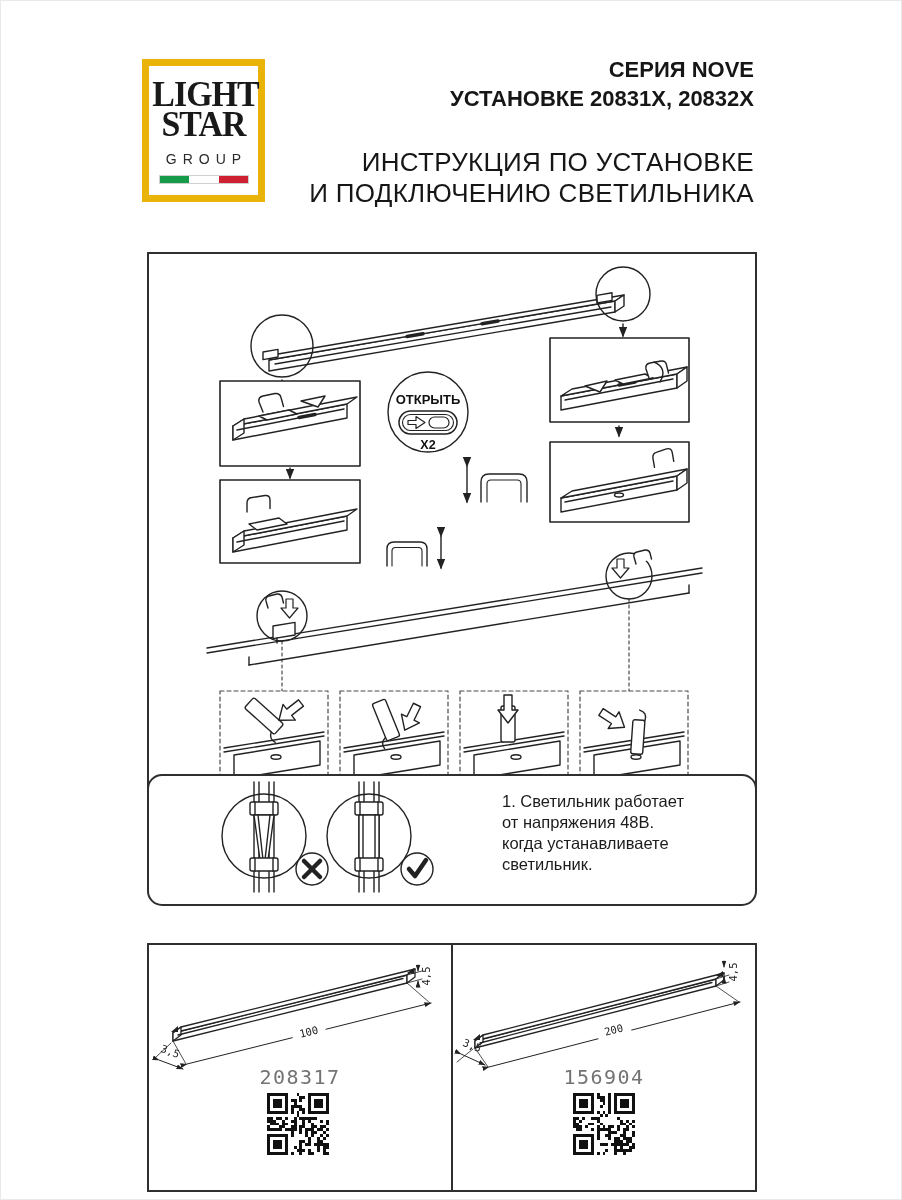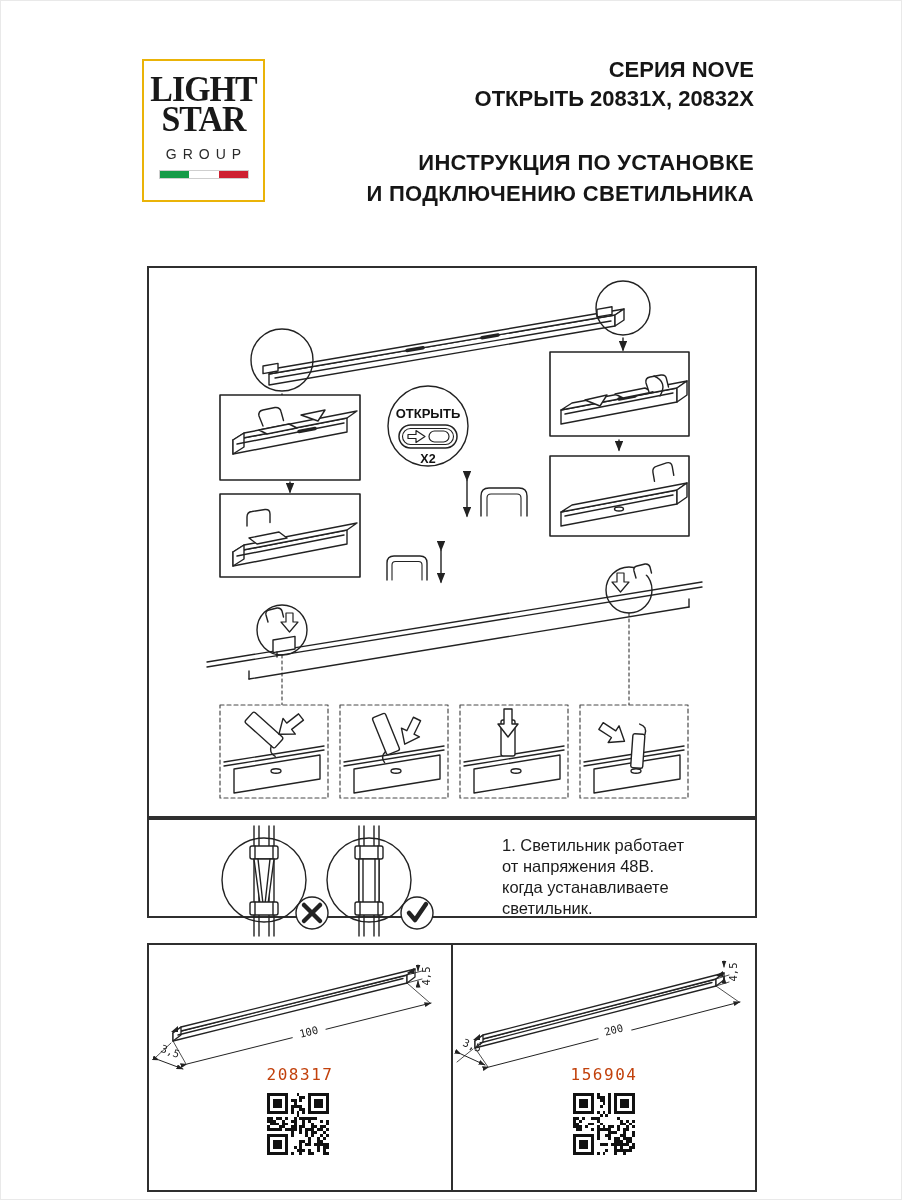--- a/index.html
+++ b/index.html
@@ -1,43 +1,43 @@
 <!DOCTYPE html>
 <html><head>
 <meta charset="utf-8">
 <style>
   html,body{margin:0;padding:0;background:#fff;}
   .page{position:relative;width:902px;height:1200px;background:#fff;overflow:hidden;
         font-family:"Liberation Sans",sans-serif;color:#161616;
         box-shadow:inset 0 0 0 1px #e9e9e9;}
   
   .logo-box{position:absolute;left:142px;top:59px;width:123px;height:143px;
-            border:2px solid #eab308;box-sizing:border-box;text-align:center;padding-top:13px;}
+            border:7px solid #eab308;box-sizing:border-box;text-align:center;padding-top:13px;}
   .logo-word{font-family:"Liberation Serif",serif;font-weight:700;font-size:36px;line-height:30px;
              color:#191919;transform:scaleX(.94);letter-spacing:-1px;}
   .logo-group{font-family:"Liberation Sans",sans-serif;font-size:14px;letter-spacing:6px;text-indent:6px;
               color:#2a2a2a;margin-top:12px;}
   .flag{display:block;margin:8px auto 0;}
   
   .header{position:absolute;top:55px;right:148px;text-align:right;}
   .h-series,.h-articles{font-size:22px;font-weight:700;line-height:29px;}
-  .h-title{margin-top:34px;font-size:22px;font-weight:700;line-height:31px;letter-spacing:.3px;}
+  .h-title{margin-top:34px;font-size:26px;font-weight:400;line-height:31px;letter-spacing:.3px;}
   
   .sec{position:absolute;left:147px;width:610px;border:2px solid #2f2f2f;box-sizing:border-box;background:#fff;}
-  .sec1{top:266px;height:552px;}
-  .sec2{top:818px;height:100px;}
+  .sec1{top:252px;height:552px;}
+  .sec2{top:774px;height:132px;border-radius:15px;}
   .sec svg.art{position:absolute;left:0;top:0;}
   .notes{position:absolute;left:353px;top:15px;font-size:16.5px;line-height:21px;color:#1c1c1c;}
   
   .bottom{position:absolute;left:147px;top:943px;width:610px;height:249px;
           border:2px solid #2f2f2f;box-sizing:border-box;display:flex;background:#fff;}
   .panel{position:relative;flex:1;box-sizing:border-box;}
   .panel-left{border-right:2px solid #2f2f2f;}
   .code{position:absolute;top:120px;width:100%;text-align:center;
-        font-family:"DejaVu Sans Mono",monospace;font-size:16px;letter-spacing:1.5px;color:#c2410c;}
+        font-family:"DejaVu Sans Mono",monospace;font-size:20px;letter-spacing:1.5px;color:#737373;}
   .qr{position:absolute;top:148px;fill:#111;shape-rendering:crispEdges;}
   .qr-left{left:118px;} .qr-right{left:120px;}
   
   text.t-open{font-family:"Liberation Sans",sans-serif;font-weight:700;font-size:13px;fill:#111;}
   text.t-x2{font-family:"Liberation Sans",sans-serif;font-weight:700;font-size:12.5px;fill:#111;}
   text.t-dim{font-family:"DejaVu Sans Mono",monospace;font-size:10.5px;fill:#222;}
 </style>
 </head>
 <body>
 
@@ -49,21 +49,21 @@
     <div class="logo-group">GROUP</div>
     <svg class="flag" width="90" height="9">
       <rect x="0.5" y="0.5" width="89" height="8" fill="#ffffff" stroke="#cfcfcf"></rect>
       <rect x="1" y="1" width="29" height="7" fill="#169b48"></rect>
       <rect x="60" y="1" width="29" height="7" fill="#ce2031"></rect>
     </svg>
   </div>
 
   <div class="header">
     <div class="h-series">СЕРИЯ NOVE</div>
-    <div class="h-articles">ОТКРЫТЬ 20831X, 20832X</div>
+    <div class="h-articles">УСТАНОВКЕ 20831X, 20832X</div>
     <div class="h-title">
       <div>ИНСТРУКЦИЯ ПО УСТАНОВКЕ</div>
       <div>И ПОДКЛЮЧЕНИЮ СВЕТИЛЬНИКА</div>
     </div>
   </div>
 
   <div class="sec sec1">
     <svg class="art" width="606" height="548" viewBox="0 0 606 548">
       <defs>
         <marker id="ar" viewBox="0 0 8 6" markerWidth="8" markerHeight="6" refX="6.5" refY="3" orient="auto">

